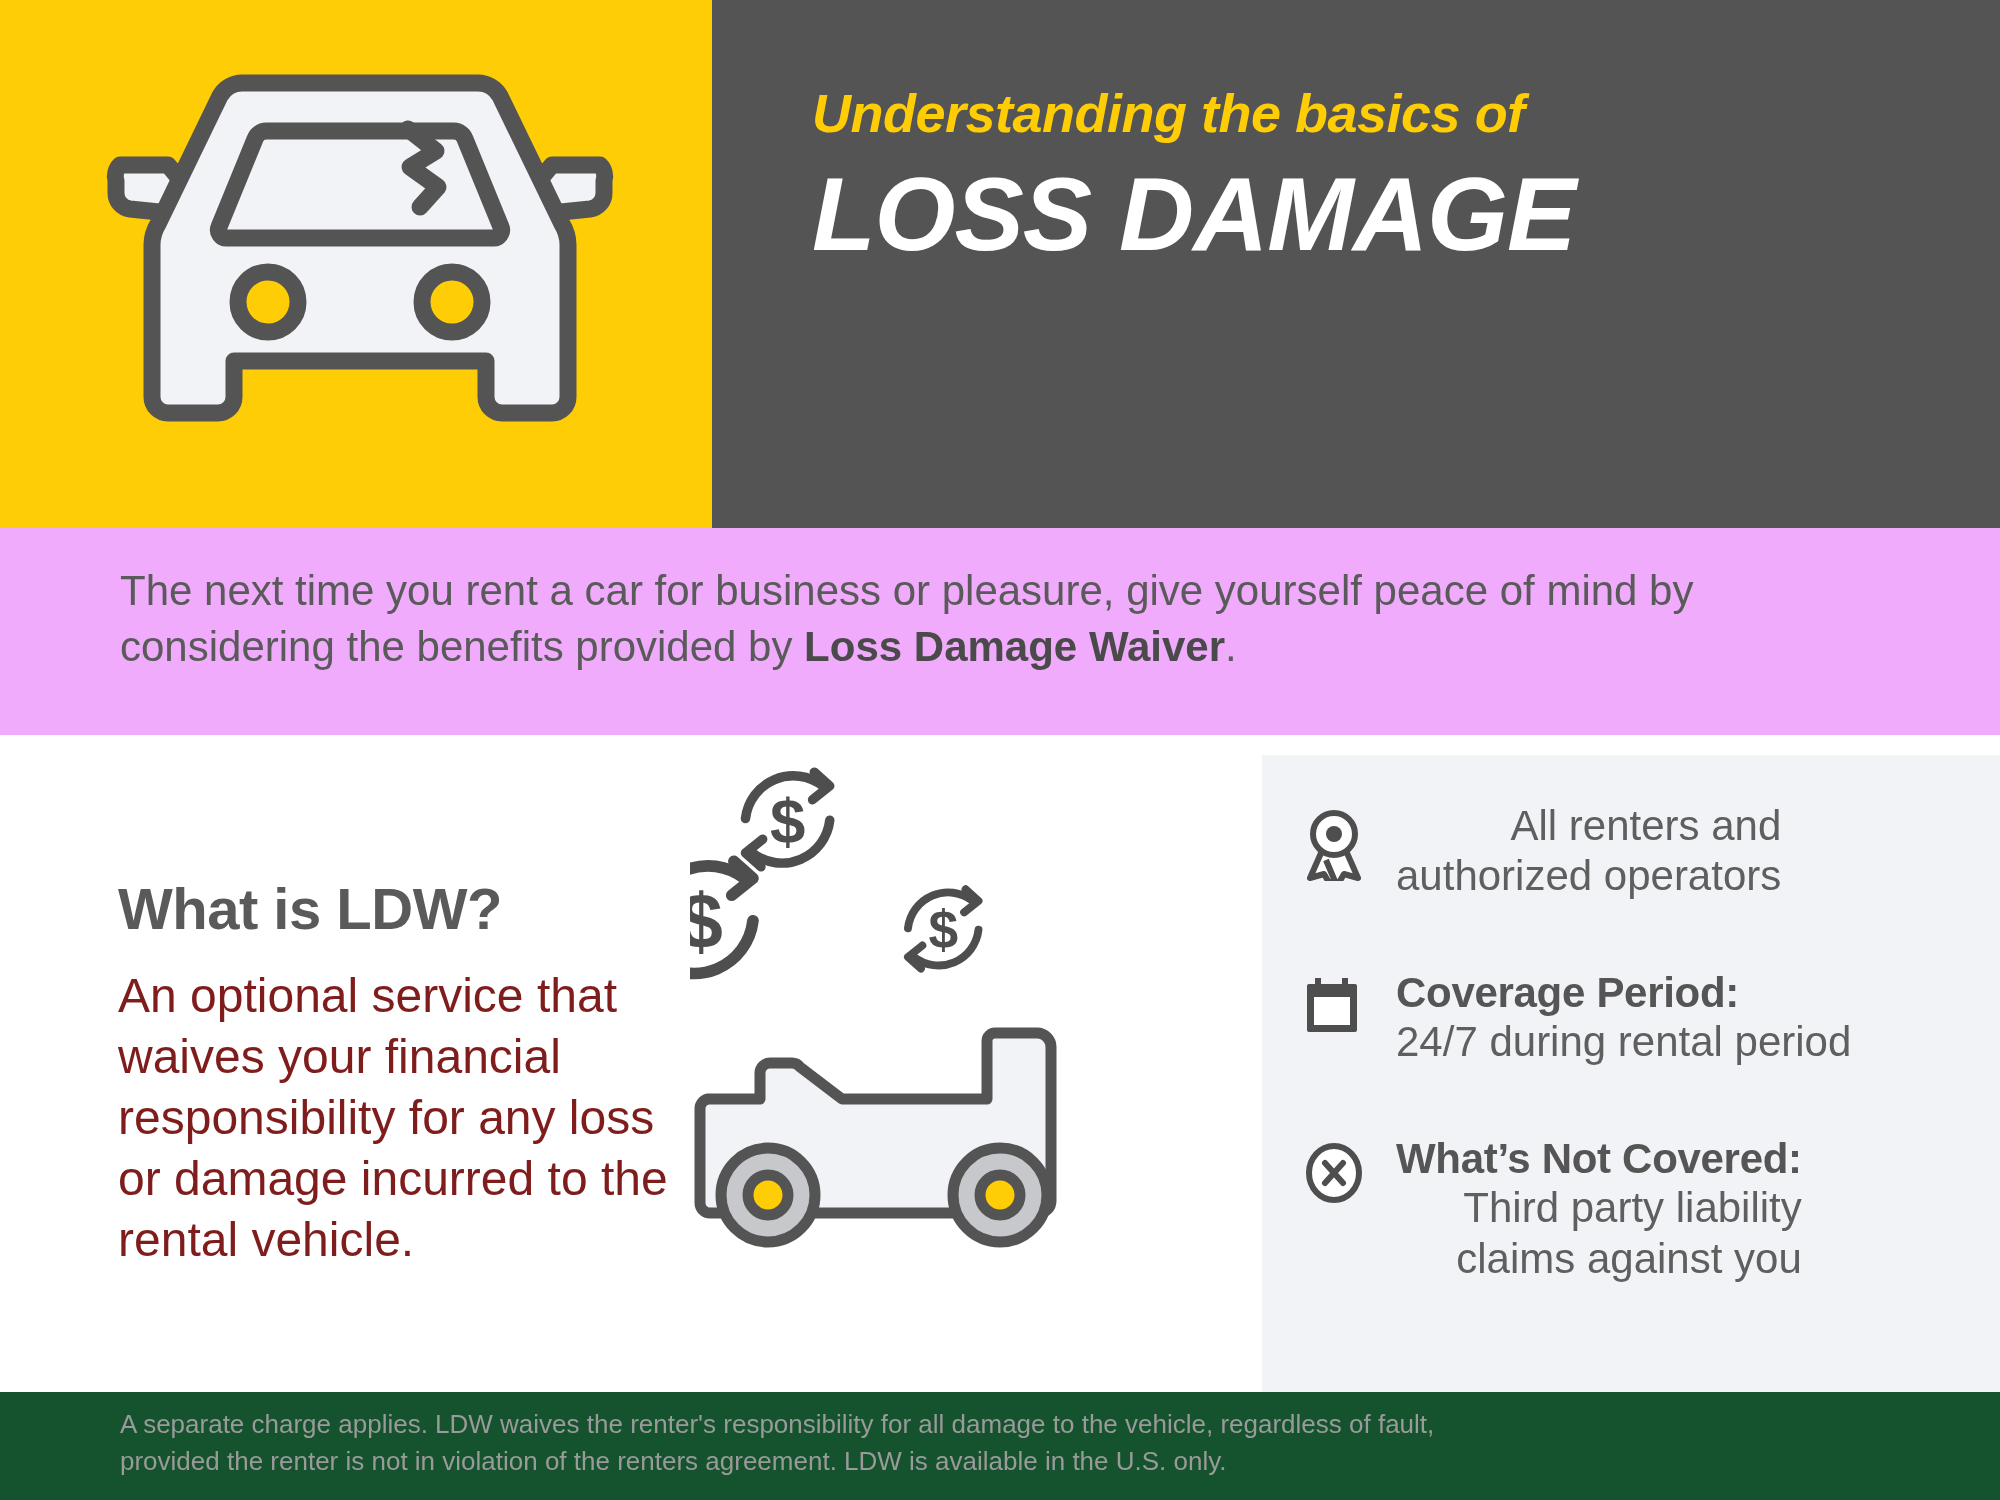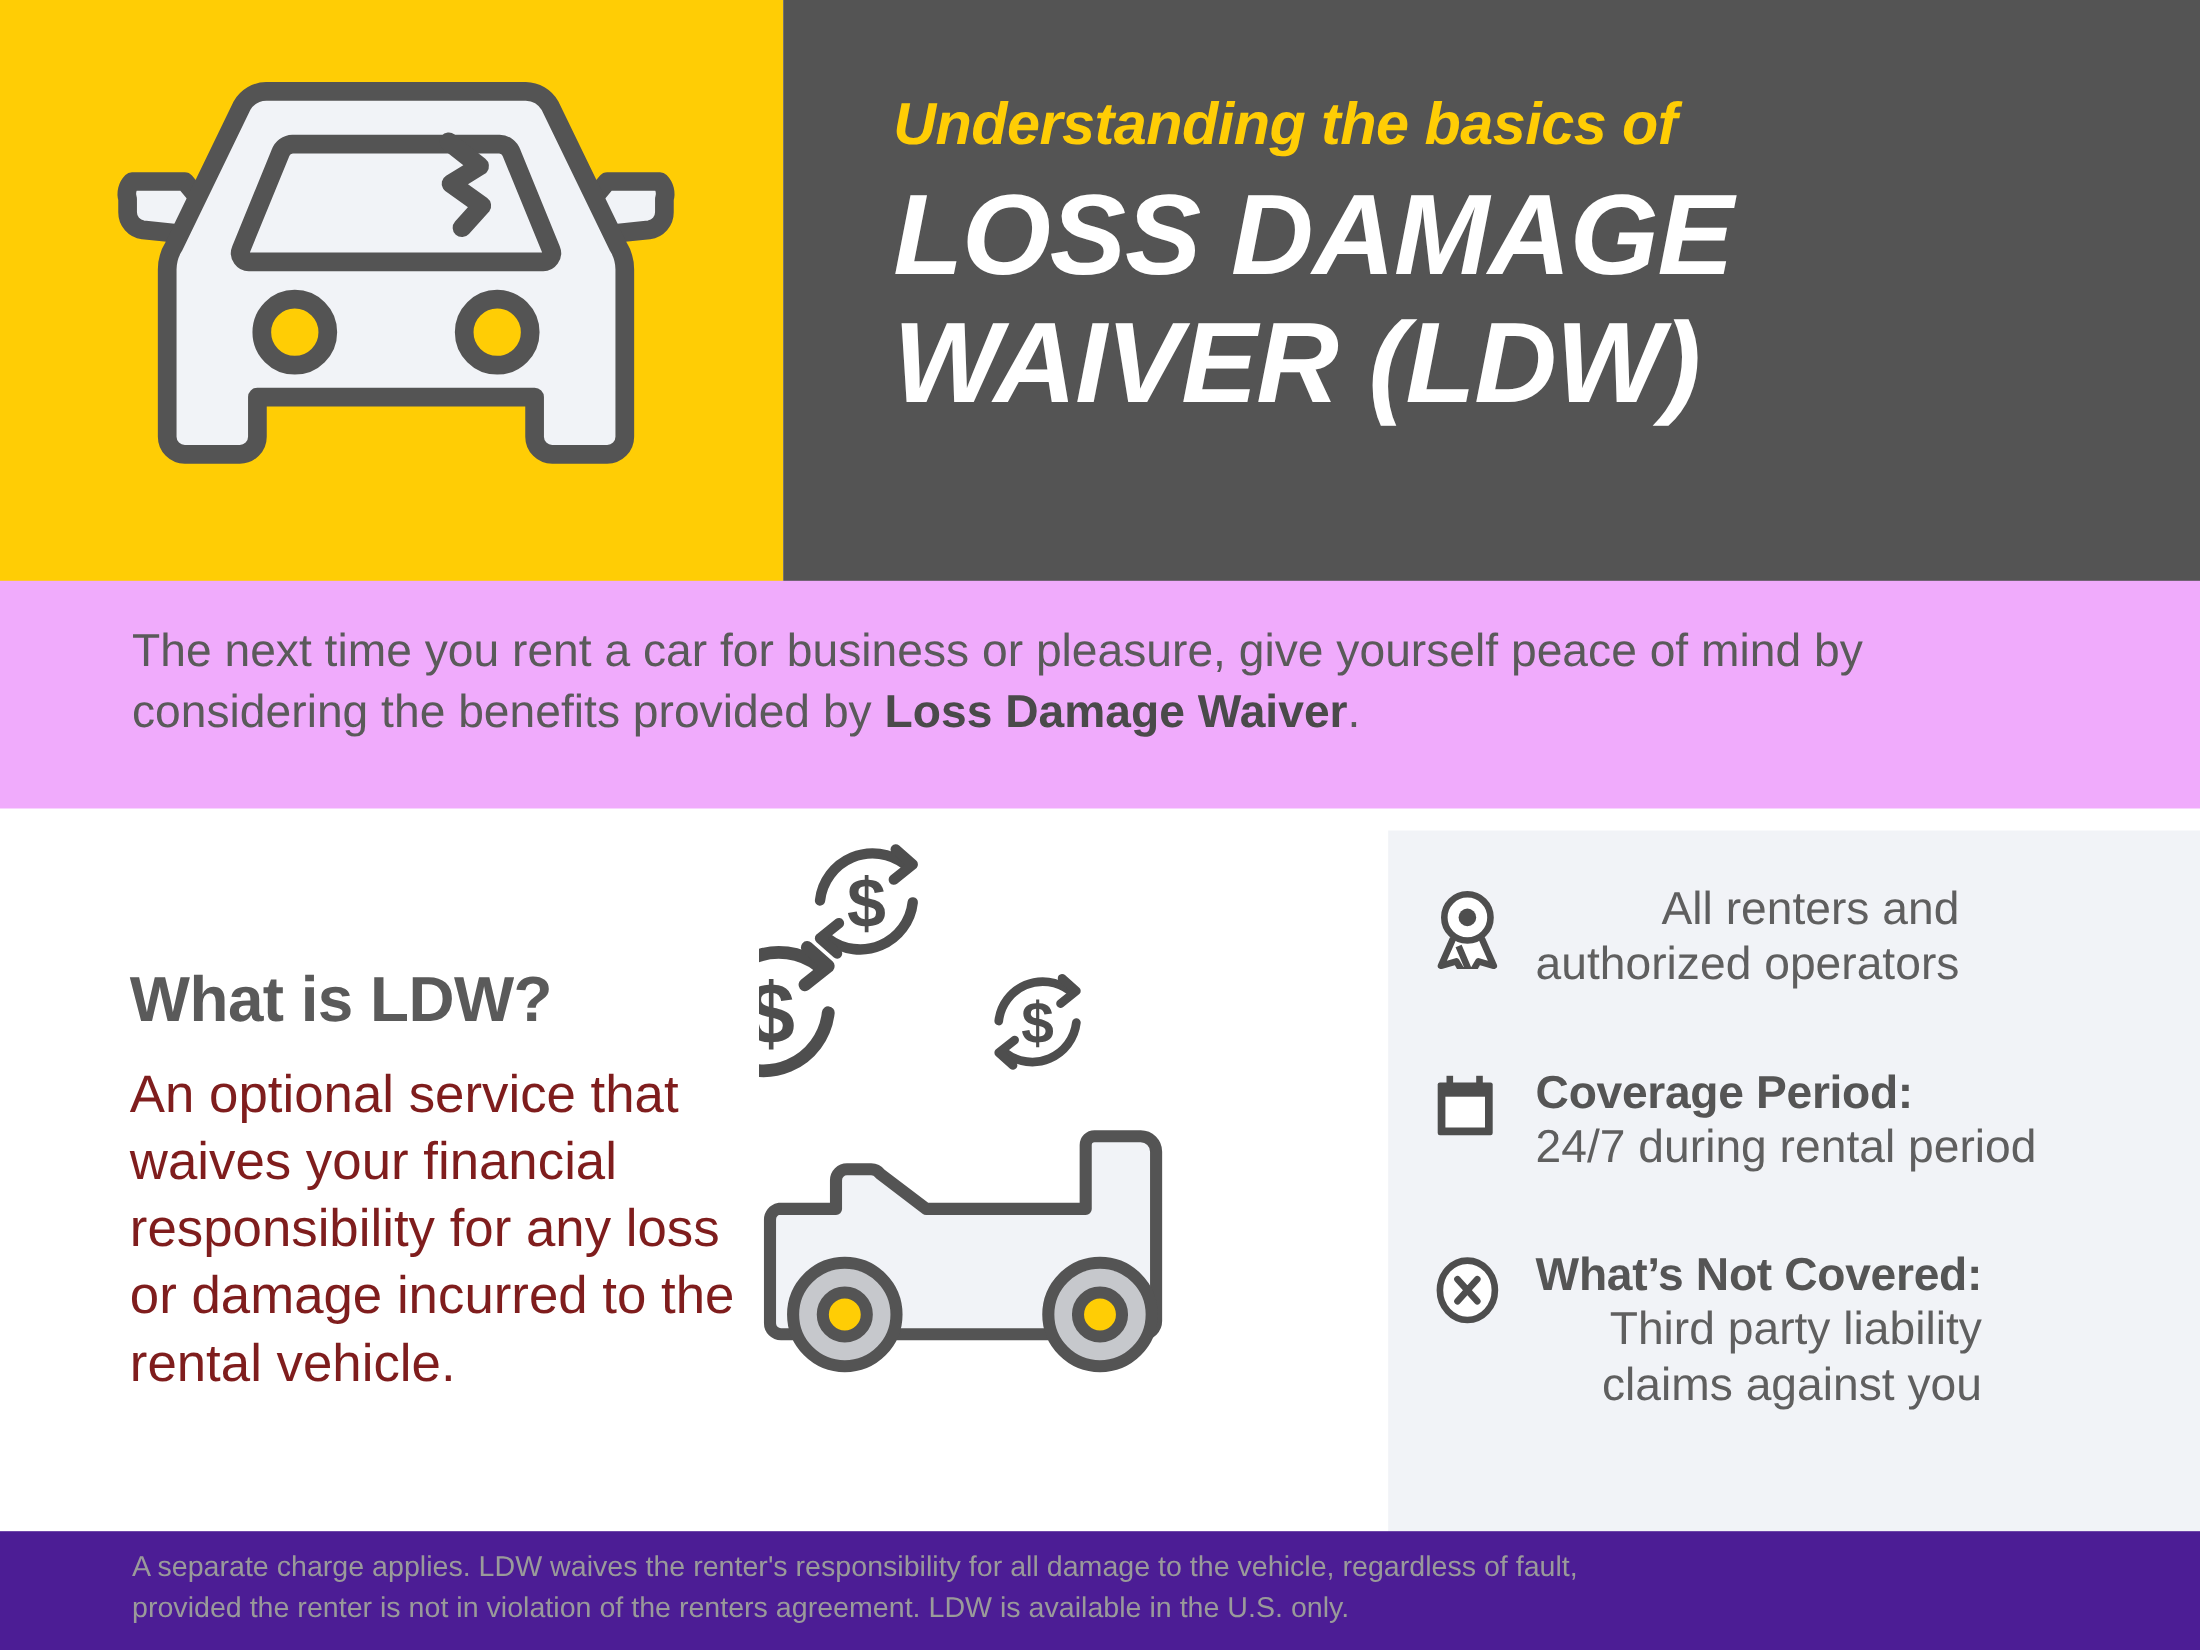--- a/index.html
+++ b/index.html
@@ -101,21 +101,21 @@
   }
   .fact-value {
     color:#5f5f5f;
     font-size:42px;
     font-weight:400;
     line-height:1.2;
     text-align:right;
   }
 
   
-  .footer { position:absolute; left:0; top:1392px; width:2000px; height:108px; background:#4c1d95; }
+  .footer { position:absolute; left:0; top:1392px; width:2000px; height:108px; background:#14532d; }
   .footer-text {
     position:absolute; left:120px; top:14px; width:1700px;
     color:#9a9a9a;
     font-size:26px;
     line-height:1.42;
     font-weight:400;
   }
 </style>
 </head>
 <body>
@@ -143,21 +143,20 @@
 
         <circle cx="178" cy="247" r="30" fill="#ffcd05" stroke="#545454" stroke-width="17"></circle>
         <circle cx="362" cy="247" r="30" fill="#ffcd05" stroke="#545454" stroke-width="17"></circle>
       </svg>
     </div>
 
     <div class="header-text">
       <div class="eyebrow">Understanding the basics of</div>
       <div class="title">
         <div>LOSS DAMAGE</div>
-        <div>WAIVER (LDW)</div>
       </div>
     </div>
   </div>
 
   <div class="intro-band">
     <div class="intro-text">
       <span>The next time you rent a car for business or pleasure, give yourself peace of mind by considering the benefits provided by </span><b>Loss Damage Waiver</b><span>.</span>
     </div>
   </div>
 

